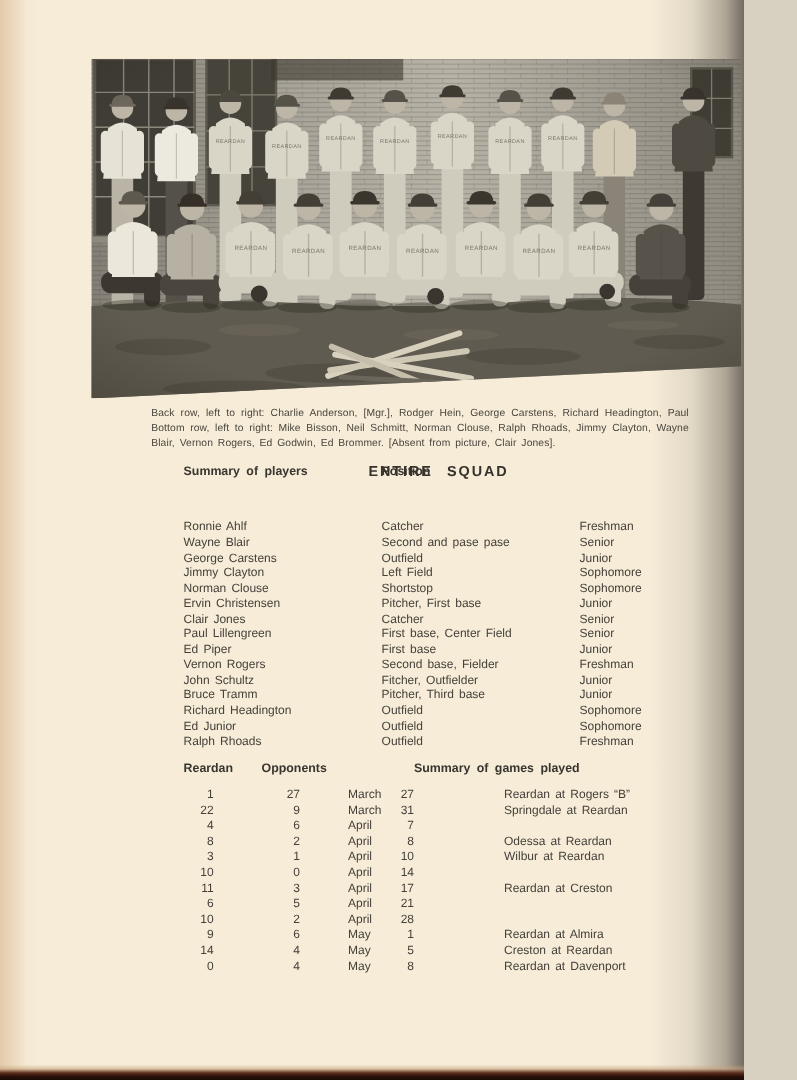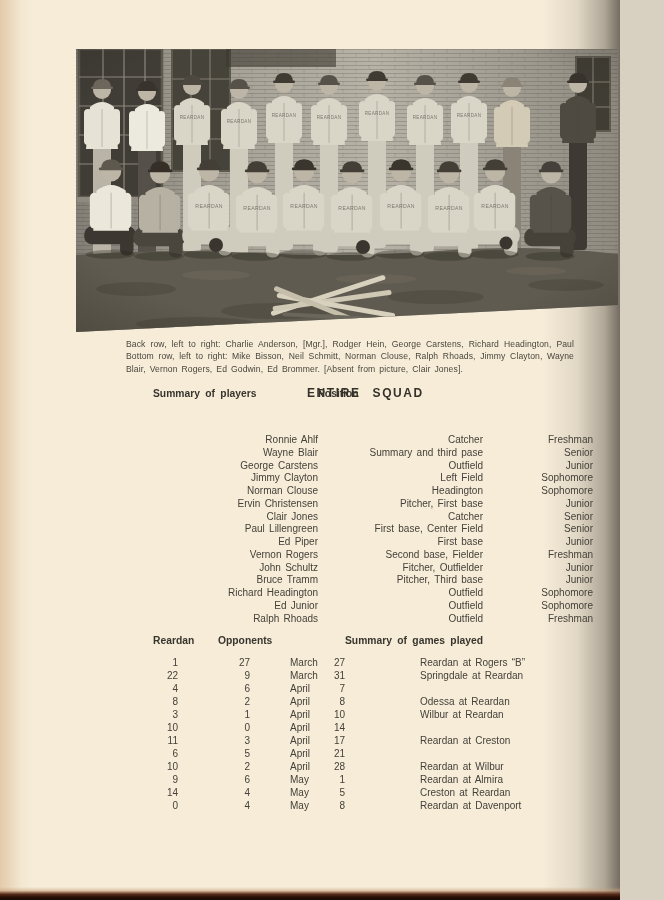--- a/index.html
+++ b/index.html
@@ -24,21 +24,21 @@
   .cap-line{text-align:justify;text-align-last:justify;}
   .cap-line:last-child{text-align-last:left;}
 
   .squad-title{position:absolute;left:307px;top:368px;font-size:12px;font-weight:bold;
     letter-spacing:1.6px;word-spacing:7px;color:#35322b;margin-top:18px;}
 
   .players-head{position:absolute;left:153px;top:388px;display:grid;grid-template-columns:165px auto;
     font-weight:bold;font-size:10.3px;word-spacing:2.5px;color:#38352e;}
   .players-list{position:absolute;left:153px;top:434px;}
   .p-row{display:grid;grid-template-columns:165px 165px 110px;height:12.75px;line-height:12.75px;
-    font-size:10px;word-spacing:1.5px;white-space:nowrap;text-align:right;}
+    font-size:10px;word-spacing:1.5px;white-space:nowrap;}
 
   .games-head{position:absolute;left:0;top:635px;width:664px;height:14px;
     font-weight:bold;font-size:10.3px;word-spacing:2.5px;color:#38352e;}
   .games-head span{position:absolute;top:0;}
   .gh-reardan{left:153px;} .gh-opp{left:218px;} .gh-summary{left:345px;}
   .games-list{position:absolute;left:148px;top:656px;}
   .g-row{display:grid;grid-template-columns:30px 72px 62px 33px 220px;height:13px;line-height:13px;
     font-size:10px;white-space:nowrap;}
   .g-score1,.g-score2,.g-day{text-align:right;}
   .g-month{padding-left:40px;}
@@ -186,36 +186,36 @@
   </div>
   <div class="players-list">
 
   <div class="p-row">
       <span class="p-name">Ronnie Ahlf</span>
       <span class="p-pos">Catcher</span>
       <span class="p-year">Freshman</span>
     </div>
       <div class="p-row">
       <span class="p-name">Wayne Blair</span>
-      <span class="p-pos">Summary and third pase</span>
+      <span class="p-pos">Second and pase pase</span>
       <span class="p-year">Senior</span>
     </div>
       <div class="p-row">
       <span class="p-name">George Carstens</span>
       <span class="p-pos">Outfield</span>
       <span class="p-year">Junior</span>
     </div>
       <div class="p-row">
       <span class="p-name">Jimmy Clayton</span>
       <span class="p-pos">Left Field</span>
       <span class="p-year">Sophomore</span>
     </div>
       <div class="p-row">
       <span class="p-name">Norman Clouse</span>
-      <span class="p-pos">Headington</span>
+      <span class="p-pos">Shortstop</span>
       <span class="p-year">Sophomore</span>
     </div>
       <div class="p-row">
       <span class="p-name">Ervin Christensen</span>
       <span class="p-pos">Pitcher, First base</span>
       <span class="p-year">Junior</span>
     </div>
       <div class="p-row">
       <span class="p-name">Clair Jones</span>
       <span class="p-pos">Catcher</span>
@@ -321,21 +321,20 @@
       <span class="g-score1">6</span>
       <span class="g-score2">5</span>
       <span class="g-month">April</span>
       <span class="g-day">21</span>
     </div>
       <div class="g-row">
       <span class="g-score1">10</span>
       <span class="g-score2">2</span>
       <span class="g-month">April</span>
       <span class="g-day">28</span>
-      <span class="g-match">Reardan at Wilbur</span>
     </div>
       <div class="g-row">
       <span class="g-score1">9</span>
       <span class="g-score2">6</span>
       <span class="g-month">May</span>
       <span class="g-day">1</span>
       <span class="g-match">Reardan at Almira</span>
     </div>
       <div class="g-row">
       <span class="g-score1">14</span>

